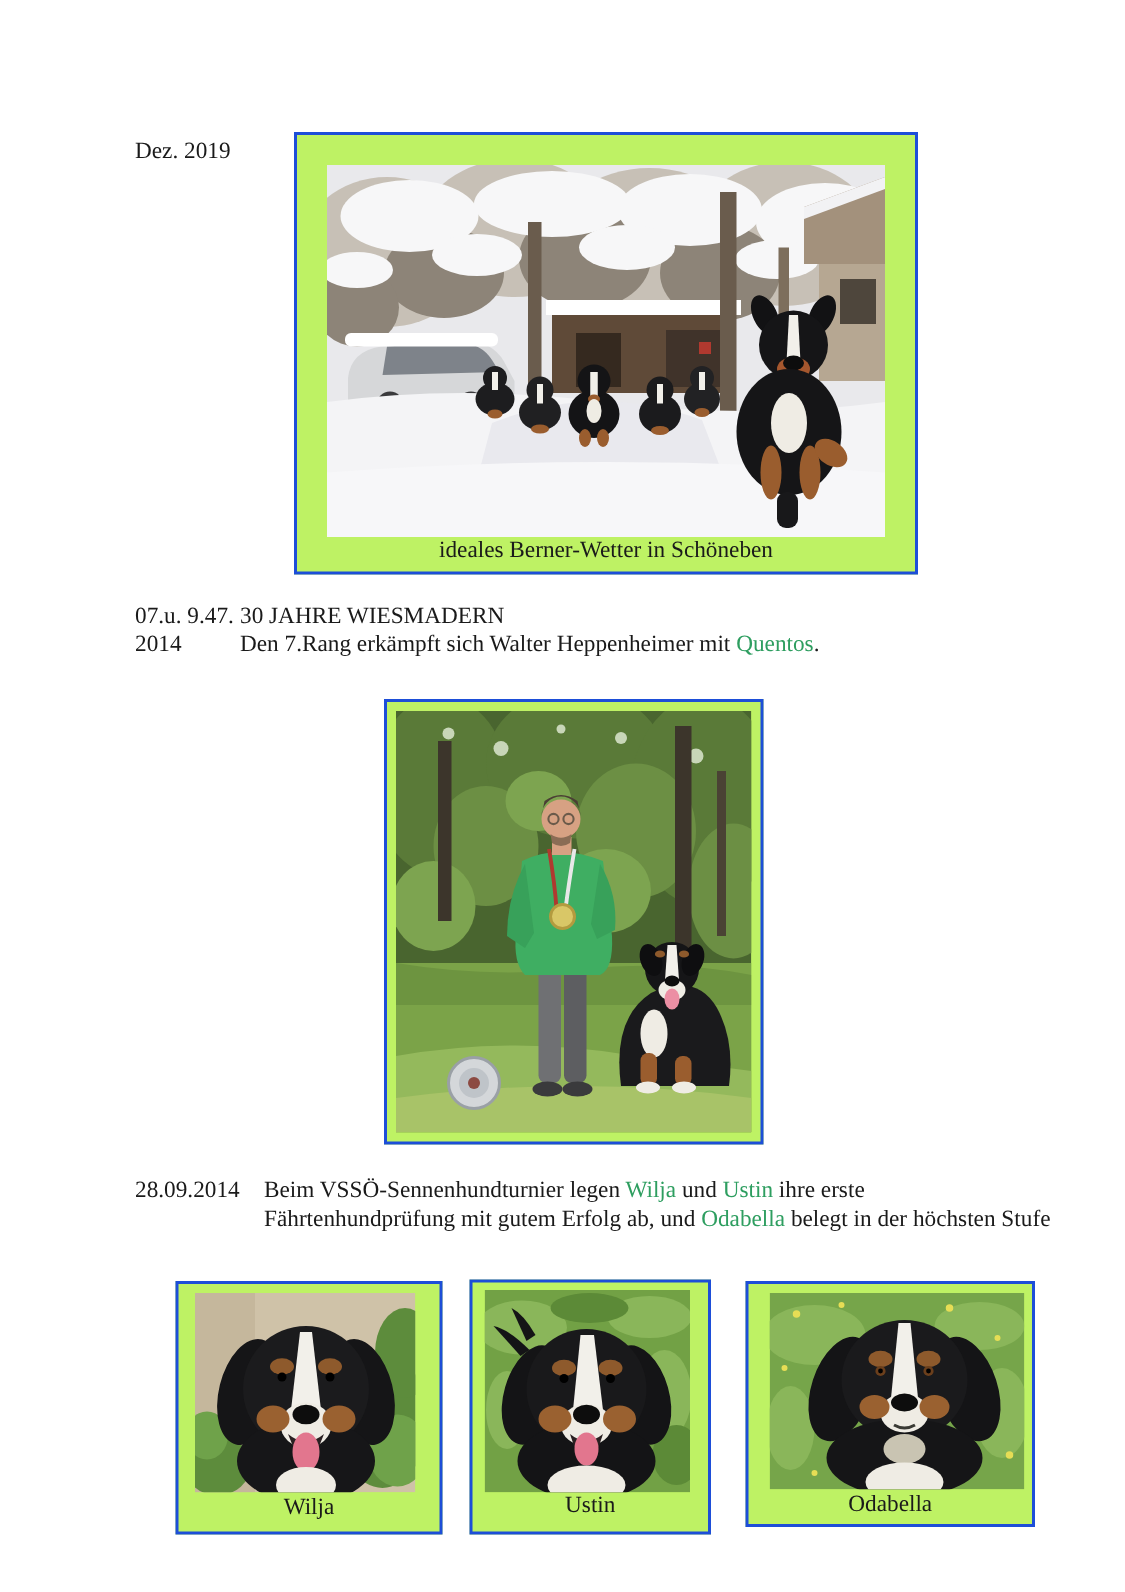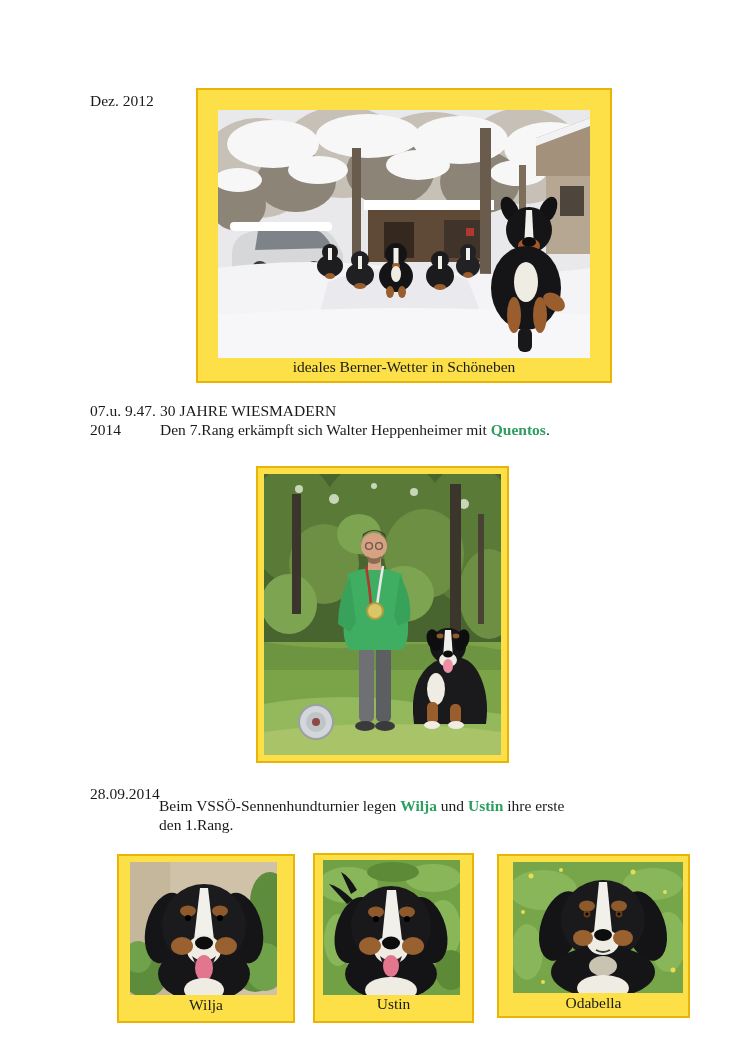--- a/index.html
+++ b/index.html
@@ -1,21 +1,21 @@
 <!DOCTYPE html>
 <html><head>
 <meta charset="utf-8">
 <style>
   html,body{margin:0;padding:0;background:#ffffff;}
   .page{position:relative;width:750px;height:1061px;background:#ffffff;overflow:hidden;
         font-family:"Liberation Serif", serif;color:#1a1a1a;}
   .abs{position:absolute;}
   .txt{font-size:15.5px;line-height:19px;white-space:nowrap;}
-  .hl{color:#2e9e60;font-weight:bold;}
-  .frame{position:absolute;border:2px solid #eab308;background:#fde047;box-sizing:border-box;}
+  .hl{color:#2e9e60;font-weight:normal;}
+  .frame{position:absolute;border:2px solid #1d4ed8;background:#bef264;box-sizing:border-box;}
   .caption{position:absolute;left:0;right:0;text-align:center;font-size:15.5px;line-height:18px;}
   .photo{position:absolute;overflow:hidden;}
   
   .frame1{left:196px;top:88px;width:416px;height:295px;}
   .frame1 .photo{left:20px;top:20px;width:372px;height:248px;}
   .frame1 .caption{bottom:5px;}
   .frame2{left:256px;top:466px;width:253px;height:297px;}
   .frame2 .photo{left:6px;top:6px;width:237px;height:281px;}
   .frame3{left:117px;top:854px;width:178px;height:169px;}
   .frame3 .photo{left:11px;top:6px;width:147px;height:133px;}
@@ -24,28 +24,28 @@
   .frame4 .photo{left:8px;top:5px;width:137px;height:135px;}
   .frame4 .caption{bottom:8px;}
   .frame5{left:497px;top:854px;width:193px;height:164px;}
   .frame5 .photo{left:14px;top:6px;width:170px;height:131px;}
   .frame5 .caption{bottom:4px;}
   
   .lbl-dez{left:90px;top:91px;}
   .dcol2{left:90px;top:401px;}
   .tcol2{left:160px;top:401px;}
   .dcol3{left:90px;top:784px;}
-  .tcol3{left:159px;top:784px;margin-top:12px;}
+  .tcol3{left:176px;top:784px;}
 </style>
 </head>
 <body>
 
 <div class="page">
 
-  <div class="abs txt lbl-dez">Dez. 2012</div>
+  <div class="abs txt lbl-dez">Dez. 2019</div>
 
   <div class="frame frame1">
     <div class="photo">
       <svg viewBox="0 0 372 248" width="372" height="248" xmlns="http://www.w3.org/2000/svg">
         <rect width="372" height="248" fill="#e9e9ec"></rect>
 
         <g fill="#c7c0b6">
           <ellipse cx="40" cy="58" rx="58" ry="50"></ellipse>
           <ellipse cx="125" cy="42" rx="62" ry="46"></ellipse>
           <ellipse cx="215" cy="52" rx="66" ry="50"></ellipse>
@@ -236,21 +236,21 @@
           <ellipse cx="168" cy="251" rx="8" ry="4" fill="#efece4"></ellipse>
           <ellipse cx="192" cy="251" rx="8" ry="4" fill="#efece4"></ellipse>
         </g>
       </svg>
     </div>
   </div>
 
   <div class="abs txt dcol3">28.09.2014</div>
   <div class="abs txt tcol3">
     <div><span>Beim VSSÖ-Sennenhundturnier legen </span><span class="hl">Wilja</span><span> und </span><span class="hl">Ustin</span><span> ihre erste</span></div>
-    <div><span>den 1.Rang.</span></div>
+    <div><span>Fährtenhundprüfung mit gutem Erfolg ab, und </span><span class="hl">Odabella</span><span> belegt in der höchsten Stufe</span></div>
   </div>
 
   <div class="frame frame3">
     <div class="photo">
       <svg viewBox="0 0 147 133" width="147" height="133" xmlns="http://www.w3.org/2000/svg">
         <rect width="147" height="133" fill="#cfc2a8"></rect>
         <rect x="0" y="0" width="40" height="133" fill="#c5b79c"></rect>
         <g fill="#5d8c3c">
           <ellipse cx="125" cy="85" rx="30" ry="45"></ellipse>
             <ellipse cx="140" cy="40" rx="20" ry="30"></ellipse>

